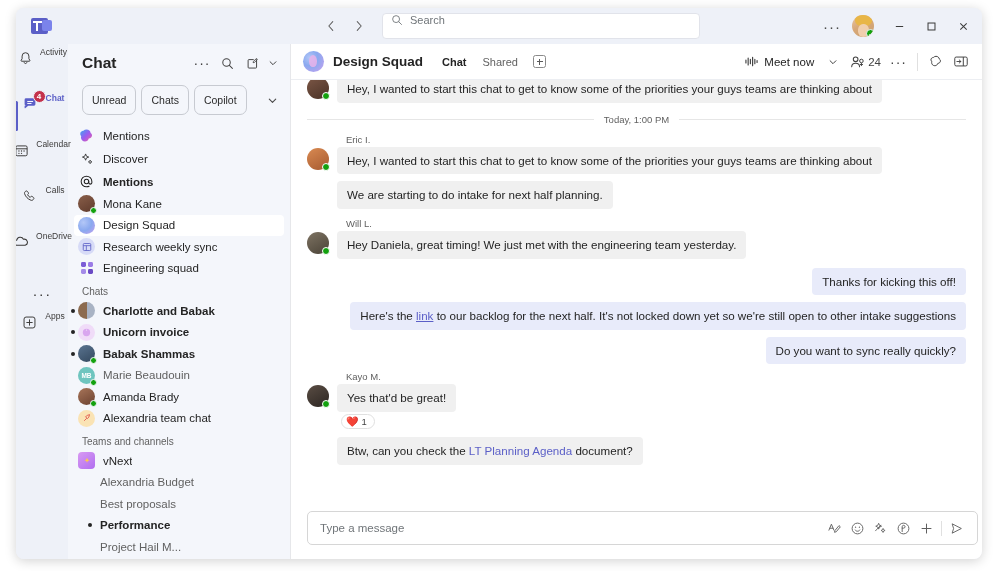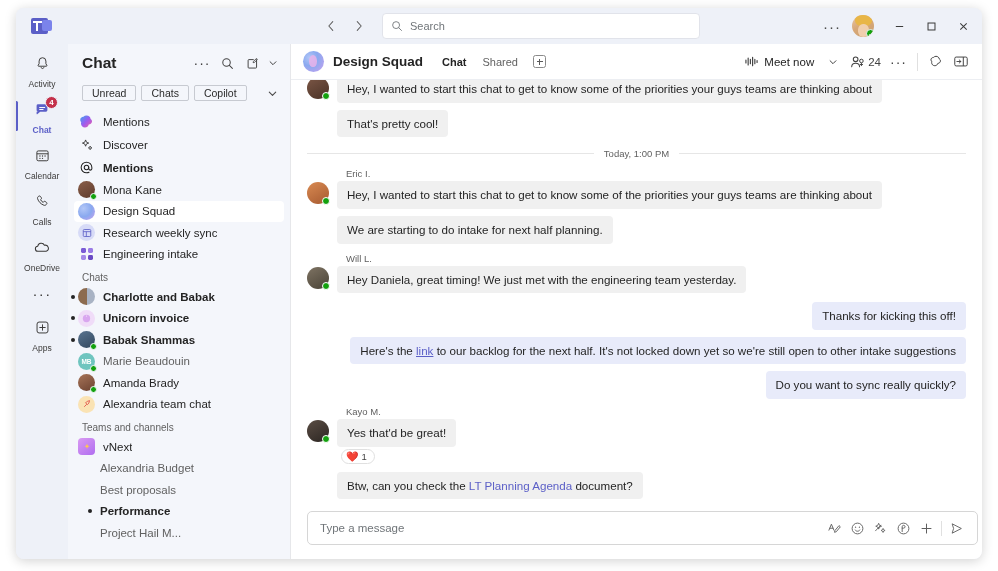--- a/index.html
+++ b/index.html
@@ -58,21 +58,21 @@
   .navbtn {
     width: 26px; height: 26px; border-radius: 4px;
     display: flex; align-items: center; justify-content: center;
     color: #616161; cursor: pointer;
   }
   .searchbox {
     width: 318px; height: 26px;
     background: #ffffff;
     border: 1px solid #e1e3ea;
     border-radius: 4px;
-    display: flex; align-items: center;
+    display: flex; align-items: flex-start;
     padding: 0 8px; gap: 7px;
     margin-left: 10px;
     cursor: text;
   }
   .searchbox .sph {
     font-size: 11px; color: #707579;
   }
   .tb-right {
     margin-left: auto;
     display: flex; align-items: center; gap: 2px;
@@ -124,22 +124,22 @@
   
   .rail {
     width: 52px; flex: 0 0 52px;
     background: #eef1f8;
     display: flex; flex-direction: column;
     align-items: center;
     padding-top: 4px;
   }
   .rail-item {
     width: 48px; height: 46px;
-    display: flex; flex-direction: column;
-    align-items: center; justify-content: center;
+    display: flex; flex-direction: row;
+    align-items: flex-start; justify-content: center;
     gap: 6px; cursor: pointer; position: relative;
     border-radius: 4px;
   }
   .rail-label {
     font-size: 8.5px; color: #3b3a39; line-height: 1;
   }
   .rail-item.active .rail-label { color: #5b5fc7; font-weight: 600; }
   .rail-item.active::before {
     content: ""; position: absolute;
     left: -3px; top: 7px; width: 2.5px; height: 30px;
@@ -181,22 +181,22 @@
     width: 24px; height: 24px; border-radius: 4px;
     display: flex; align-items: center; justify-content: center;
     color: #424242; cursor: pointer;
   }
 
   .filters {
     display: flex; align-items: center; gap: 5px;
     padding: 3px 12px 9px 14px;
   }
   .chip {
-    height: 16px; padding: 0 9px;
-    border: 1px solid #c7cad1; border-radius: 2px;
+    height: 30px; padding: 0 9px;
+    border: 1px solid #c7cad1; border-radius: 7px;
     background: transparent;
     font-size: 10.5px; color: #2b2b2b;
     display: flex; align-items: center;
     cursor: pointer; white-space: nowrap;
   }
   .filters .caret { margin-left: auto; color: #4a4a4a; cursor: pointer; display:flex; }
 
   .lp-scroll { flex: 1; overflow: hidden; padding-bottom: 2px; }
   .grp {
     font-size: 10px; color: #616161;
@@ -591,21 +591,21 @@
 
         <div class="row">
           <span class="ico20">
             <svg width="14" height="14" viewBox="0 0 14 14">
                 <rect x="1" y="1" width="5" height="5" rx="1.4" fill="#7b5cd6"></rect>
                 <rect x="8" y="1" width="5" height="5" rx="1.4" fill="#9b7ce6"></rect>
                 <rect x="1" y="8" width="5" height="5" rx="1.4" fill="#a48ae8"></rect>
                 <rect x="8" y="8" width="5" height="5" rx="1.4" fill="#6a4ac4"></rect>
               </svg>
           </span>
-          <span class="name">Engineering intake</span>
+          <span class="name">Engineering squad</span>
         </div>
 
         <div class="grp">Chats</div>
 
         <div class="row unread">
           <span class="dot"></span>
           <span class="av" style="background:linear-gradient(90deg,#8c6b4f 50%,#a9b3c4 50%)"></span>
           <span class="name">Charlotte and Babak</span>
         </div>
 
@@ -738,21 +738,20 @@
       </div>
 
       <div class="msgs">
 
         <div class="msg-group" style="margin-top:-9px">
           <span class="m-av" style="background:linear-gradient(150deg,#7c5746,#4a3227)">
             <span class="pres"></span>
           </span>
           <div class="m-body">
             <div class="bubble">Hey, I wanted to start this chat to get to know some of the priorities your guys teams are thinking about</div>
-            <div class="bubble">That's pretty cool!</div>
           </div>
         </div>
 
         <div class="divider-row">
           <span class="ln"></span>
           <span class="lbl">Today, 1:00 PM</span>
           <span class="ln"></span>
         </div>
 
         <div class="msg-group">

